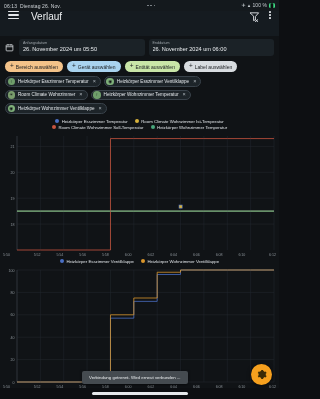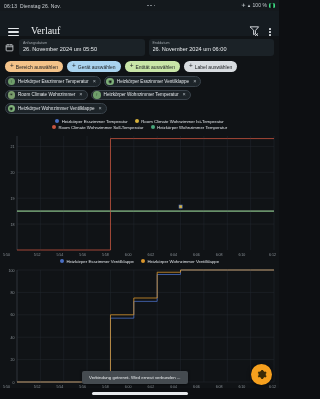--- a/index.html
+++ b/index.html
@@ -28,23 +28,22 @@
     display: inline-flex; align-items: center; justify-content: center;
     background: #3ddc84; color: #0b0d0f;
     border-radius: 1.5px; font-size: 4px; padding: 0 1.5px; height: 5px;
     font-weight: bold;
   }
 
   
   .appbar {
     height: 25px; width: 100%;
     background: #151b20;
-    display: flex; align-items: flex-end;
+    display: flex; align-items: flex-start;
     padding: 0 8px;
-    font-family: Liberation Serif, serif;
   }
   .hamburger { width: 11px; display: flex; flex-direction: column; gap: 2px; cursor: pointer; }
   .hamburger i { display: block; height: 1.4px; background: #e3e6e9; border-radius: 1px; }
   .appbar-title { margin-left: 12px; font-size: 10px; color: #eceff1; font-weight: 500; }
   .appbar-spacer { flex: 1; }
   .appbar-act { margin-left: 9px; display: flex; align-items: center; cursor: pointer; }
   .filter-ico svg { display: block; }
   .kebab { display: flex; flex-direction: column; gap: 1.4px; align-items: center; }
   .kebab i { width: 1.7px; height: 1.7px; border-radius: 50%; background: #d7dbdf; display: block; }
 

